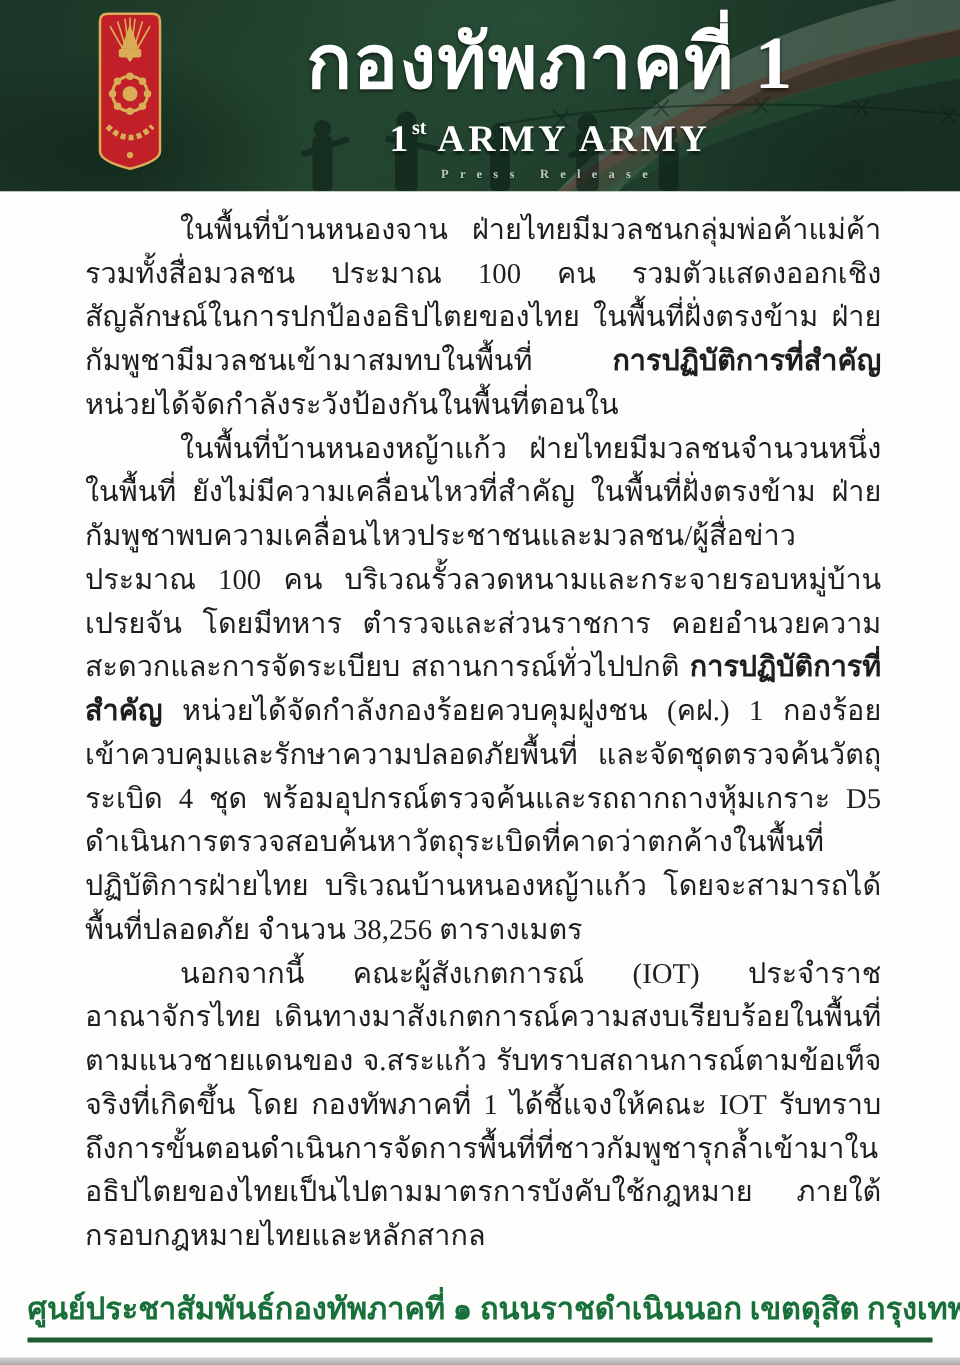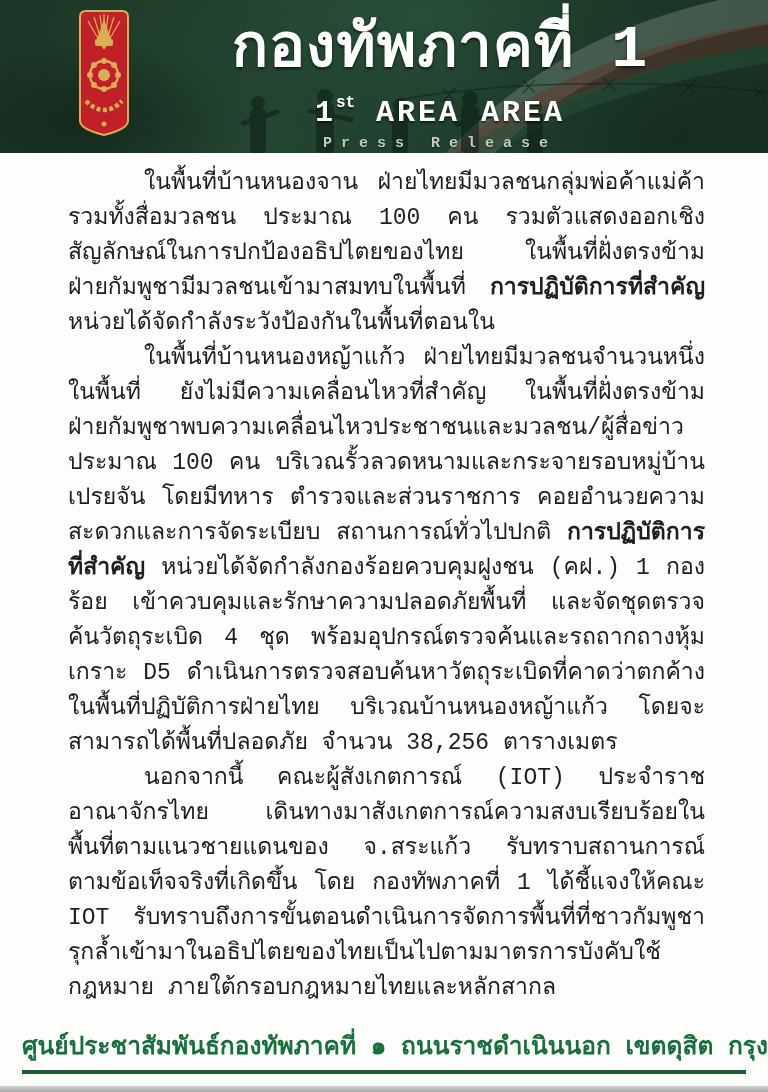--- a/index.html
+++ b/index.html
@@ -1,20 +1,20 @@
 <!DOCTYPE html>
 <html lang="th"><head>
 <meta charset="utf-8">
 <style>
   * { margin:0; padding:0; box-sizing:border-box; }
   html,body { background:#e8e8e8; }
   .page {
     position:relative; width:768px; height:1092px; margin:0 auto;
     background:#fdfdfc; overflow:hidden;
-    font-family:Liberation Mono, monospace;
+    font-family:Liberation Serif, serif;
   }
 
   
   .header {
     position:absolute; top:0; left:0; width:768px; height:153px;
     background:
       radial-gradient(ellipse 220px 120px at 12% 80%, rgba(10,26,18,.55), rgba(10,26,18,0) 70%),
       radial-gradient(ellipse 260px 140px at 55% 10%, rgba(46,90,64,.5), rgba(46,90,64,0) 70%),
       radial-gradient(ellipse 200px 120px at 88% 90%, rgba(16,40,28,.6), rgba(16,40,28,0) 70%),
       radial-gradient(ellipse 300px 160px at 35% 60%, rgba(34,70,50,.45), rgba(34,70,50,0) 70%),
@@ -34,21 +34,21 @@
     margin-top:8px; font-size:60px; line-height:84px; font-weight:bold;
     letter-spacing:1px; text-shadow:0 2px 3px rgba(0,0,0,.6);
     white-space:nowrap;
   }
   .subtitle-en {
     font-size:30px; line-height:30px; font-weight:bold; letter-spacing:3px;
     margin-top:-4px; text-shadow:0 2px 2px rgba(0,0,0,.55);
   }
   .subtitle-en sup { font-size:16px; vertical-align:14px; letter-spacing:0;margin-top:20px; }
   .press-release {
-    margin-top:7px; font-size:15px; letter-spacing:9px; font-weight:bold;
+    margin-top:7px; font-size:10px; letter-spacing:9px; font-weight:bold;
     color:#c3c9c3; text-shadow:0 1px 2px rgba(0,0,0,.5);
   }
 
   
   .content {
     position:absolute; top:166px; left:68px; width:637px;
     font-size:23px; line-height:35px; color:#1e1e1e;
     text-align:justify;
   }
   .content p { margin:0; }
@@ -129,21 +129,21 @@
         <circle cx="18" cy="68" r="3"></circle>
           <circle cx="22" cy="58" r="3"></circle>
           <circle cx="32" cy="68" r="6"></circle>
       </g>
       <path d="M14,94 Q32,112 50,94" fill="none" stroke="#d8ad55" stroke-width="4.5" stroke-dasharray="4 2.5"></path>
       <circle cx="32" cy="117" r="2.5" fill="#d8ad55"></circle>
     </svg>
 
     <div class="header-text">
       <div class="title-th">กองทัพภาคที่ 1</div>
-      <div class="subtitle-en"><span>1</span><sup>st</sup><span> AREA AREA</span></div>
+      <div class="subtitle-en"><span>1</span><sup>st</sup><span> ARMY ARMY</span></div>
       <div class="press-release">Press Release</div>
     </div>
   </div>
 
   <div class="content">
 
 
     <p class="para"><span>ในพื้นที่บ้านหนองจาน ฝ่ายไทยมีมวลชนกลุ่มพ่อค้าแม่ค้า รวมทั้งสื่อมวลชน ประมาณ 100 คน รวมตัวแสดงออกเชิงสัญลักษณ์ในการปกป้องอธิปไตยของไทย ในพื้นที่ฝั่งตรงข้าม ฝ่ายกัมพูชามีมวลชนเข้ามาสมทบในพื้นที่ </span><b>การปฏิบัติการที่สำคัญ</b><span> หน่วยได้จัดกำลังระวังป้องกันในพื้นที่ตอนใน</span></p>
 
     <p class="para"><span>ในพื้นที่บ้านหนองหญ้าแก้ว ฝ่ายไทยมีมวลชนจำนวนหนึ่งในพื้นที่ ยังไม่มีความเคลื่อนไหวที่สำคัญ ในพื้นที่ฝั่งตรงข้าม ฝ่ายกัมพูชาพบความเคลื่อนไหวประชาชนและมวลชน/ผู้สื่อข่าว ประมาณ 100 คน บริเวณรั้วลวดหนามและกระจายรอบหมู่บ้านเปรยจัน โดยมีทหาร ตำรวจและส่วนราชการ คอยอำนวยความสะดวกและการจัดระเบียบ สถานการณ์ทั่วไปปกติ </span><b>การปฏิบัติการที่สำคัญ</b><span> หน่วยได้จัดกำลังกองร้อยควบคุมฝูงชน (คฝ.) 1 กองร้อย เข้าควบคุมและรักษาความปลอดภัยพื้นที่ และจัดชุดตรวจค้นวัตถุระเบิด 4 ชุด พร้อมอุปกรณ์ตรวจค้นและรถถากถางหุ้มเกราะ D5 ดำเนินการตรวจสอบค้นหาวัตถุระเบิดที่คาดว่าตกค้างในพื้นที่ปฏิบัติการฝ่ายไทย บริเวณบ้านหนองหญ้าแก้ว โดยจะสามารถได้พื้นที่ปลอดภัย จำนวน 38,256 ตารางเมตร</span></p>

